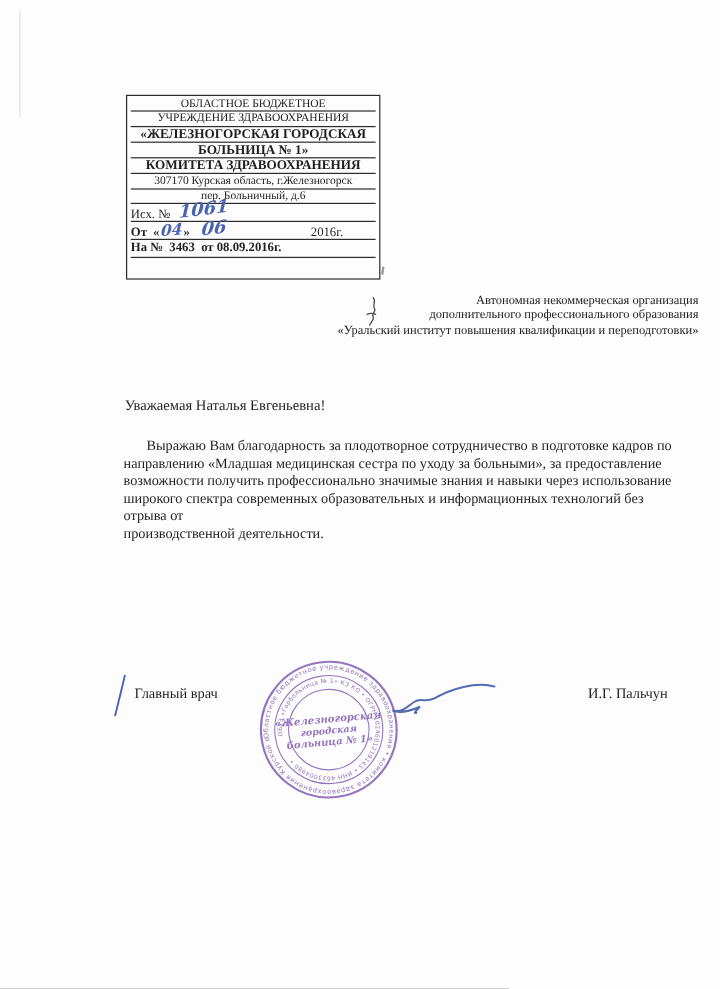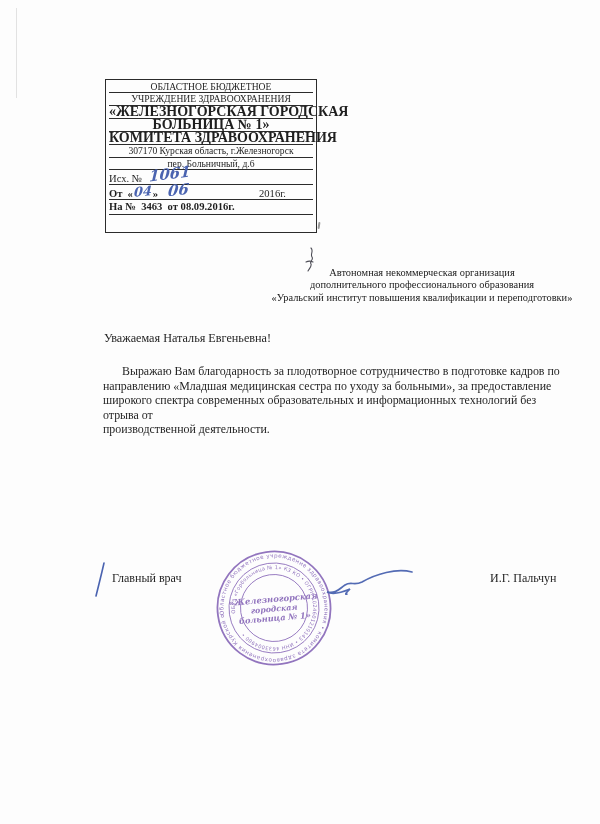--- a/index.html
+++ b/index.html
@@ -15,38 +15,38 @@
   .lh-box{
     position:absolute; left:105px; top:79px; width:212px; height:154px;
     border:1.6px solid #2b2b2b; box-sizing:border-box;
     display:flex; flex-direction:column; padding:1px 3px 0 3px;
   }
   .lh-row{
     border-bottom:1.2px solid #2b2b2b; text-align:center;
     font-size:9.6px; line-height:11.3px; height:11.3px;
     white-space:nowrap; overflow:visible;
   }
-  .lh-row.b{font-weight:bold; font-size:14px; line-height:12.3px; height:12.3px;}
+  .lh-row.b{font-weight:bold; font-size:11px; line-height:12.3px; height:12.3px;}
   .lh-row.left{text-align:left; font-size:10.6px; line-height:14px; height:14px;}
   .lh-row.pre{white-space:pre;}
   .lh-row.flex{display:flex; align-items:baseline;}
   .lh-row .spacer{flex:1;}
   .lh-row .year{font-weight:normal; margin-right:27px;}
   .bold{font-weight:bold;}
   .hw{
     font-family:"DejaVu Serif", serif; font-style:italic; font-weight:bold;
     color:var(--ink-blue); display:inline-block; position:relative;
   }
   .hw1{font-size:15px; margin-left:7px; top:-3px; transform:rotate(-7deg) skewX(-10deg);}
   .hw2{font-size:13px; top:-1px; transform:rotate(-5deg) skewX(-8deg); margin:0 1px;}
   .hw3{font-size:15px; top:-2px; margin-left:10px; transform:rotate(-6deg) skewX(-12deg);}
   
   .addressee{
-    position:absolute; left:262px; top:267px; width:320px;
-    text-align:center; font-size:10.4px; line-height:12.4px; color:#222;
+    position:absolute; left:262px; top:245px; width:320px;
+    text-align:right; font-size:10.4px; line-height:12.4px; color:#222;
   }
   
   .salutation{position:absolute; left:104px; top:331px; width:466px; font-size:12.2px;}
   .body-text{position:absolute; left:103px; top:364px; width:462px; font-size:11.9px; line-height:14.6px;}
   .body-text .indent{padding-left:19px;}
   
   .sig-title{position:absolute; left:112px; top:571px; font-size:12px;text-align:right;}
   .sig-name{position:absolute; left:490px; top:571px; font-size:12px;}
   .slash-svg{position:absolute; left:93px; top:560px;}
   .slash-svg path{stroke:var(--ink-blue); stroke-width:1.6; fill:none; stroke-linecap:round;}
@@ -105,20 +105,21 @@
     <div>Автономная некоммерческая организация</div>
     <div>дополнительного профессионального образования</div>
     <div>«Уральский институт повышения квалификации и переподготовки»</div>
   </div>
 
   <div class="salutation">Уважаемая Наталья Евгеньевна!</div>
 
   <div class="body-text">
     <div class="indent">Выражаю Вам благодарность за плодотворное сотрудничество в подготовке кадров по</div>
     <div>направлению «Младшая медицинская сестра по уходу за больными», за предоставление</div>
+    <div>возможности получить профессионально значимые знания и навыки через использование</div>
     <div>широкого спектра современных образовательных и информационных технологий без отрыва от</div>
     <div>производственной деятельности.</div>
   </div>
 
   <svg class="slash-svg" width="14" height="40" viewBox="0 0 14 40">
     <path d="M11 3 C 9 12, 6 24, 3 36"></path>
   </svg>
   <div class="sig-title">Главный врач</div>
   <div class="sig-name">И.Г. Пальчун</div>
 

